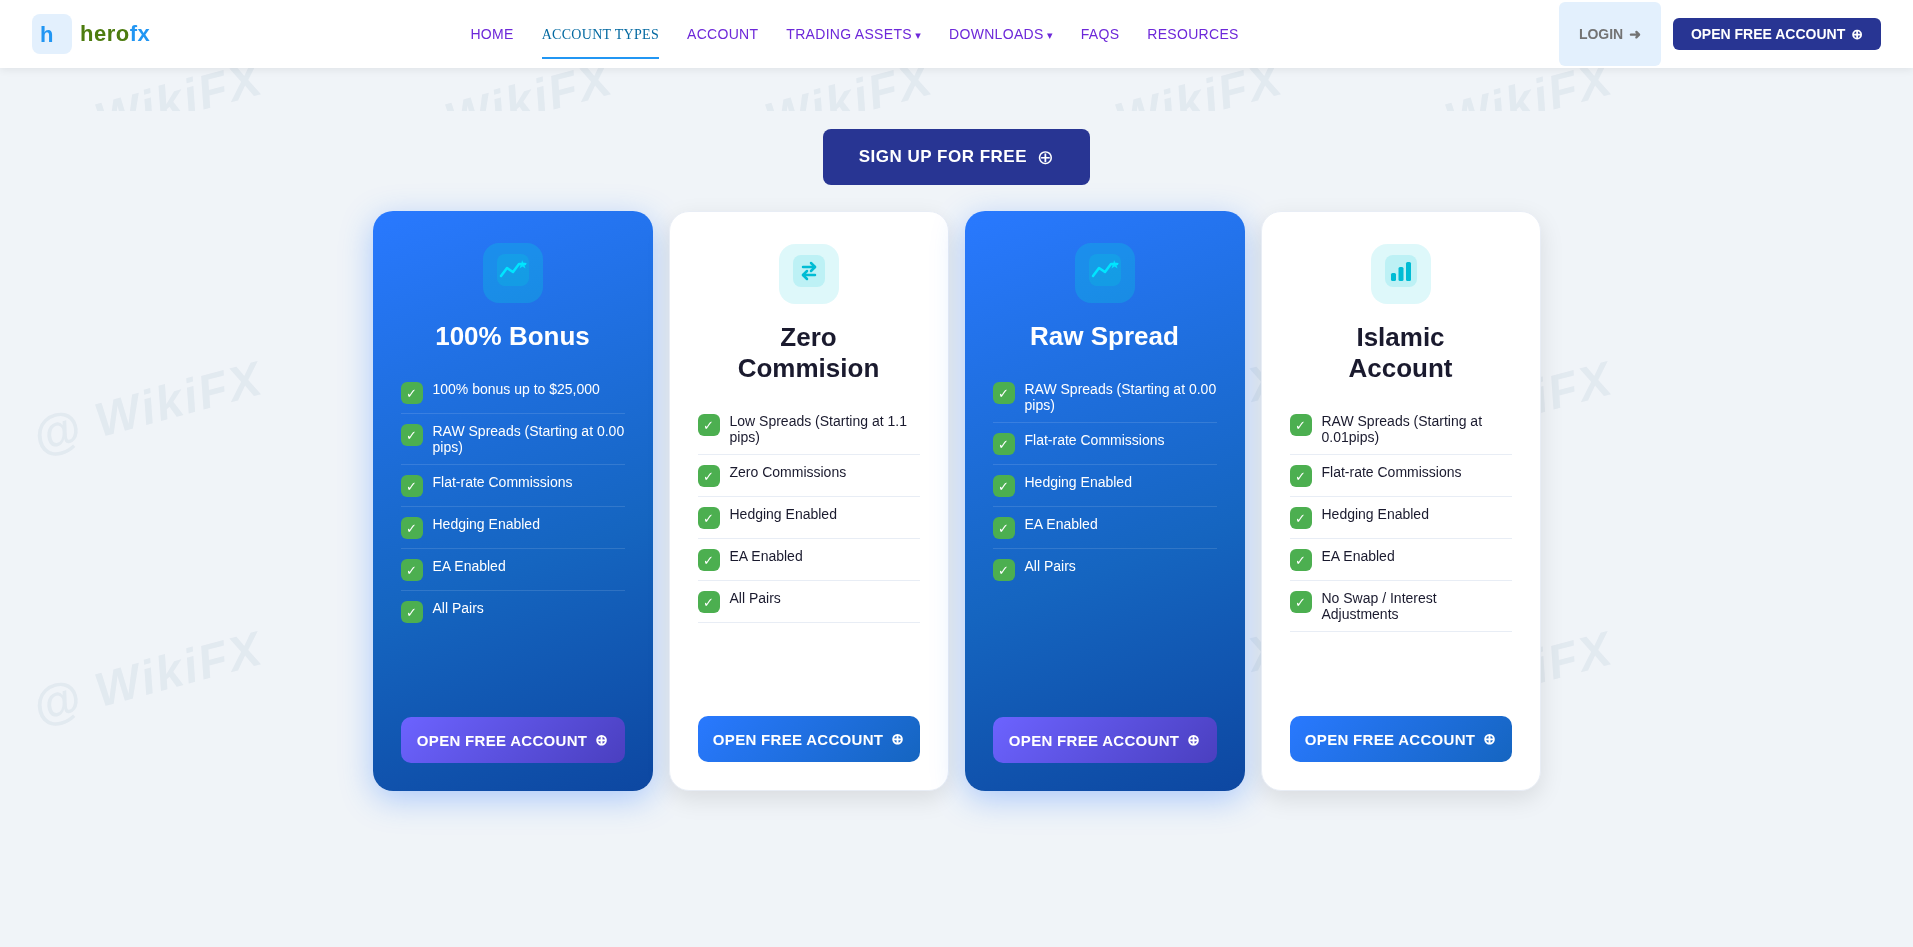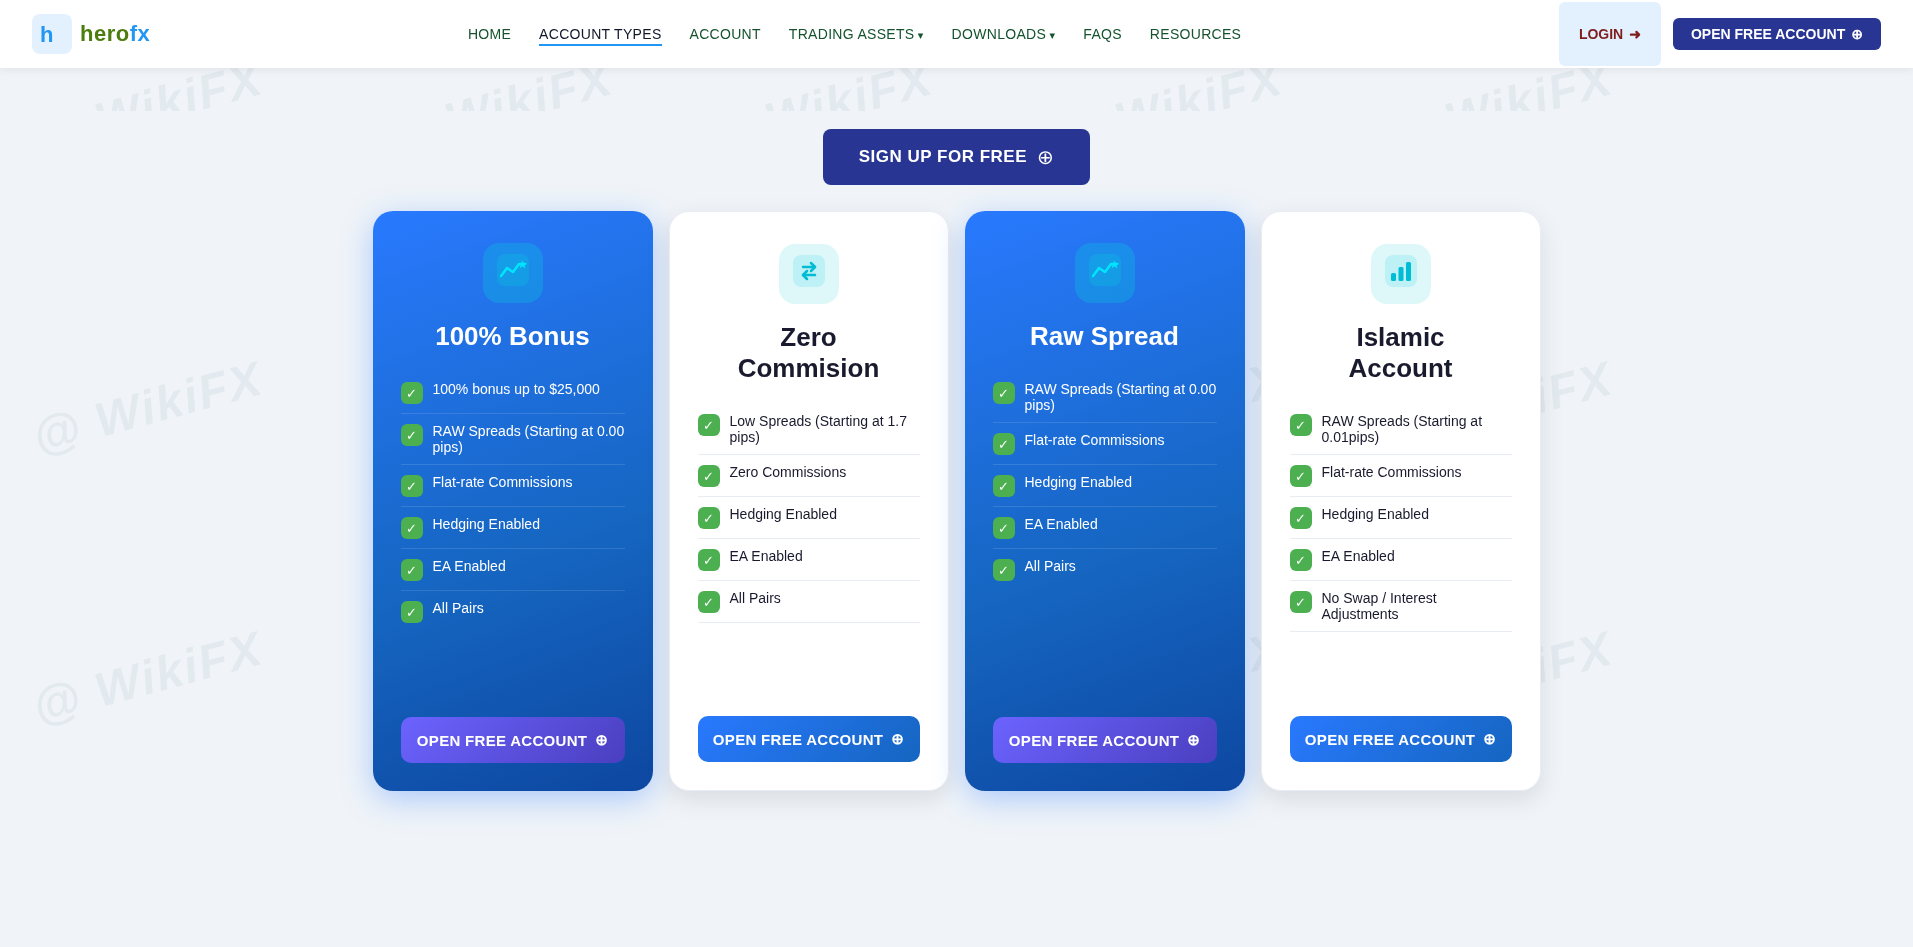--- a/index.html
+++ b/index.html
@@ -40,43 +40,44 @@
     .logo-text span { color: #4d7c0f; }
 
     .nav-links {
       display: flex;
       align-items: center;
       gap: 28px;
       list-style: none;
     }
     .nav-links li a {
       text-decoration: none;
-      color: #14532d;
+      color: #6d28d9;
       font-size: 14px;
       font-weight: 500;
       letter-spacing: 0.3px;
     }
     .nav-links li a.active {
-      color: #0f172a;
+      color: #0369a1;
       border-bottom: 2px solid #2196F3;
-      padding-bottom: 2px;
+      padding-bottom: 15px;
+      font-family: Liberation Serif, serif;
     }
     .nav-links li a.has-arrow::after {
       content: ' ▾';
       font-size: 11px;
     }
 
     .nav-right {
       display: flex;
       align-items: center;
       gap: 12px;
     }
     .btn-login {
       background: #e3f0fd;
-      color: #7f1d1d;
+      color: #737373;
       border: none;
       border-radius: 6px;
       padding: 24px 20px;
       font-size: 14px;
       font-weight: 600;
       cursor: pointer;
       display: flex;
       align-items: center;
       gap: 6px;
     }
@@ -412,21 +413,21 @@
             <path d="M18 8 L22 12 L18 16" stroke="#00BCD4" stroke-width="2.5" stroke-linecap="round" stroke-linejoin="round" fill="none"></path>
             <path d="M22 20 L10 20" stroke="#00BCD4" stroke-width="2.5" stroke-linecap="round"></path>
             <path d="M14 16 L10 20 L14 24" stroke="#00BCD4" stroke-width="2.5" stroke-linecap="round" stroke-linejoin="round" fill="none"></path>
           </svg>
         </span>
       </div>
       <div class="card-title">Zero<br>Commision</div>
       <ul class="features-list">
         <li>
           <span class="check-icon">✓</span>
-          <span>Low Spreads (Starting at 1.7 pips)</span>
+          <span>Low Spreads (Starting at 1.1 pips)</span>
         </li>
         <li>
           <span class="check-icon">✓</span>
           <span>Zero Commissions</span>
         </li>
         <li>
           <span class="check-icon">✓</span>
           <span>Hedging Enabled</span>
         </li>
         <li>

